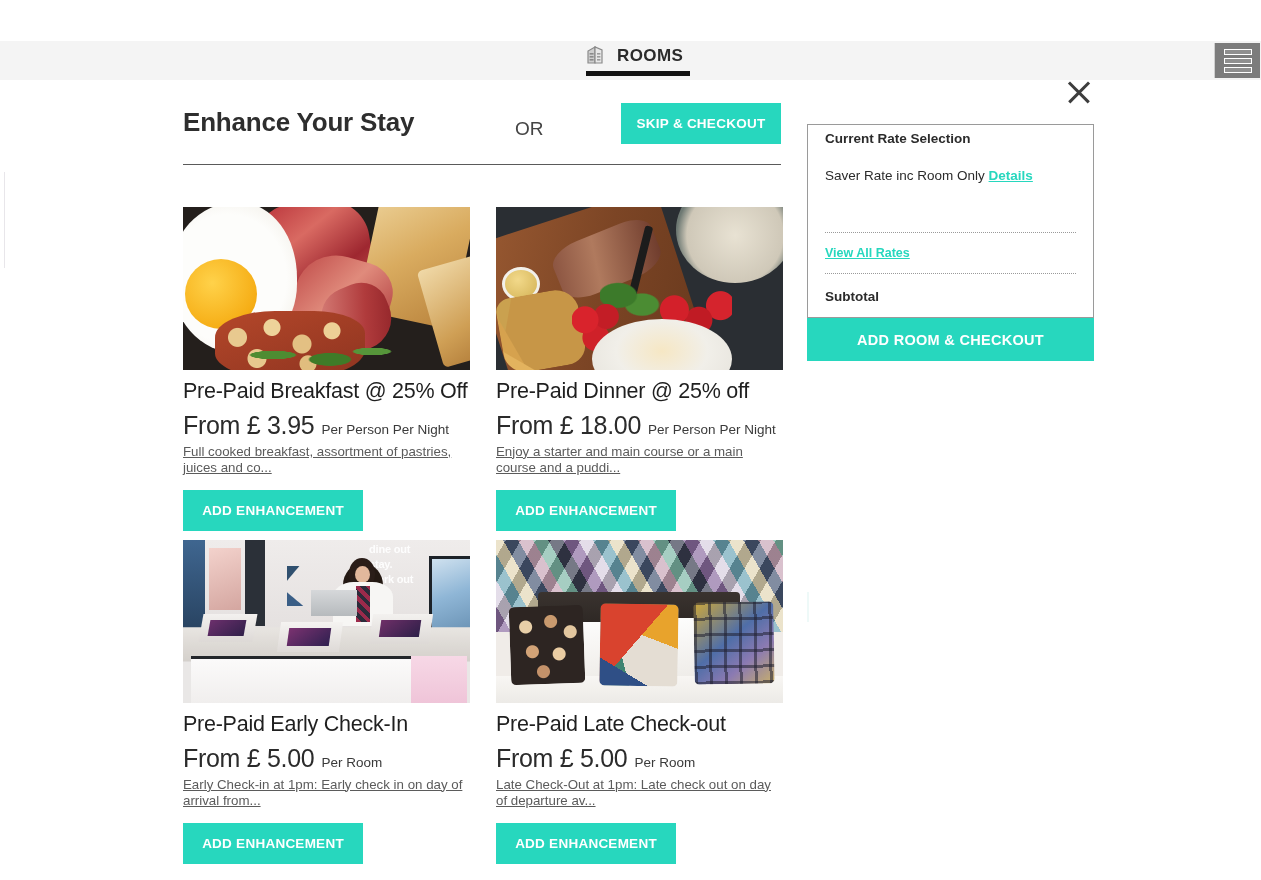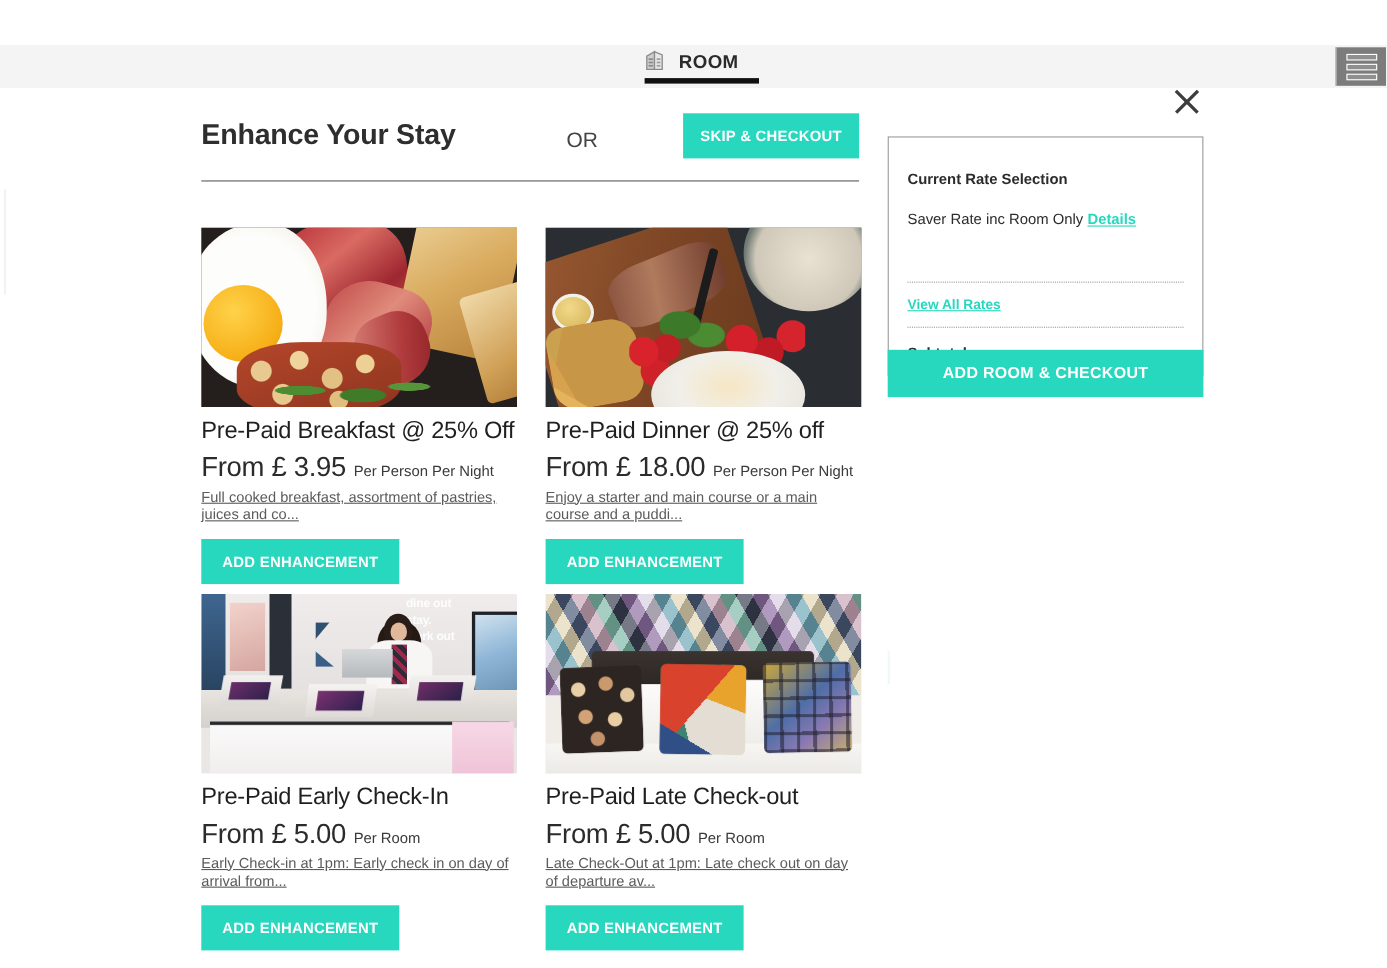--- a/index.html
+++ b/index.html
@@ -194,21 +194,21 @@
     cursor: pointer;
   }
 
   
   .rate-panel {
     position: absolute;
     left: 807px; top: 124px;
     width: 287px;
     background: #ffffff;
     border: 1px solid #9a9a9a;
-    padding: 30px 17px 13px 17px;
+    padding: 6px 17px 13px 17px;
   }
   .rate-heading {
     font-size: 13.5px;
     font-weight: bold;
     color: #2b2b2b;
     margin-bottom: 22px;
   }
   .rate-line {
     font-size: 13.5px;
     color: #2b2b2b;
@@ -572,21 +572,21 @@
       <polygon points="2,19 2,7 9,3 9,19" fill="#cfcfcf" stroke="#8a8a8a" stroke-width="1.2"></polygon>
       <polygon points="9,19 9,3 16,6 16,19" fill="#e8e8e8" stroke="#8a8a8a" stroke-width="1.2"></polygon>
       <rect x="3.6" y="9" width="4" height="1.6" fill="#8a8a8a"></rect>
       <rect x="3.6" y="12" width="4" height="1.6" fill="#8a8a8a"></rect>
       <rect x="3.6" y="15" width="4" height="1.6" fill="#8a8a8a"></rect>
       <rect x="11" y="9" width="3.4" height="1.6" fill="#9d9d9d"></rect>
       <rect x="11" y="12" width="3.4" height="1.6" fill="#9d9d9d"></rect>
       <rect x="11" y="15" width="3.4" height="1.6" fill="#9d9d9d"></rect>
     </svg>
   </span>
-  <span class="tab-label">ROOM</span>
+  <span class="tab-label">ROOMS</span>
 </div>
 <div class="tab-underline"></div>
 
 <div class="hamburger">
   <span></span>
   <span></span>
   <span></span>
 </div>
 
 <div class="close-btn"></div>

